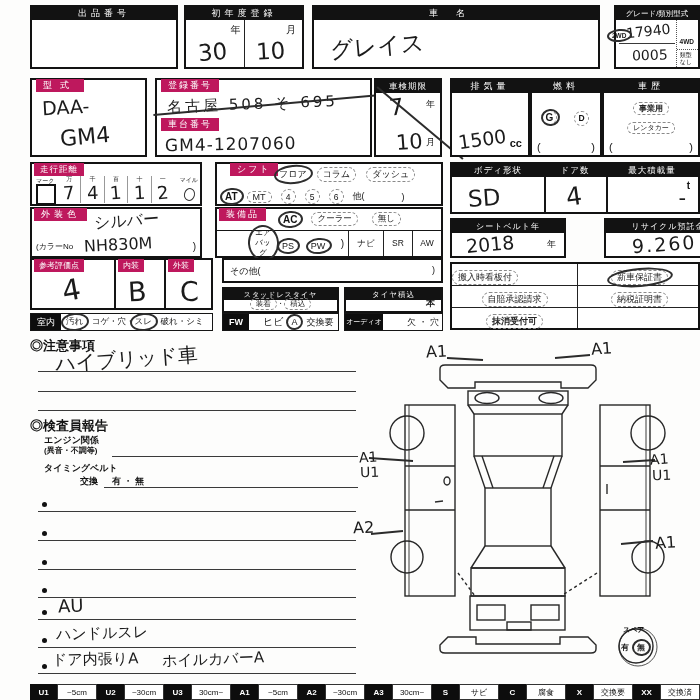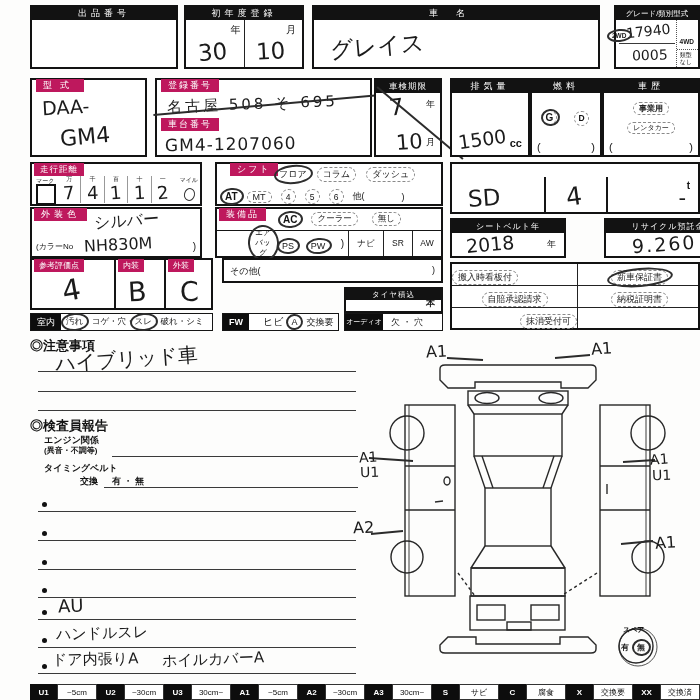--- a/index.html
+++ b/index.html
@@ -157,20 +157,25 @@
       <span class="db">MT</span>
       <span class="dc">4</span>
       <span class="dc">5</span>
       <span class="dc">6</span>
       <span>他(</span>
       <span style="margin-left:28px;">)</span>
     </div>
   </div>
 
   <div class="bx" style="left:450px;top:162px;width:250px;height:52px;">
+    <div class="bar" style="display:flex;letter-spacing:1px;font-size:8.5px;">
+      <span style="width:92px;">ボディ形状</span>
+      <span style="width:62px;">ドア数</span>
+      <span style="flex:1;">最大積載量</span>
+    </div>
     <div class="a" style="left:92px;top:13px;bottom:0;border-left:2px solid #151515;"></div>
     <div class="a" style="left:154px;top:13px;bottom:0;border-left:2px solid #151515;"></div>
     <div class="a hw" style="left:16px;bottom:1px;font-size:23px;transform:rotate(-4deg);">SD</div>
     <div class="a hw" style="left:114px;bottom:1px;font-size:25px;transform:rotate(-8deg);">4</div>
     <div class="a" style="right:8px;top:16px;font-size:10px;font-weight:bold;">t</div>
     <div class="a hw" style="right:12px;bottom:2px;font-size:21px;">-</div>
   </div>
 
   <div class="bx" style="left:30px;top:207px;width:172px;height:51px;">
     <div class="tab" style="left:2px;top:-1px;letter-spacing:4px;">外装色</div>
@@ -219,20 +224,26 @@
     <div class="a hw" style="left:30px;bottom:1px;font-size:29px;transform:rotate(-10deg);">4</div>
     <div class="a hw" style="left:96px;bottom:1px;font-size:27px;transform:rotate(-3deg);">B</div>
     <div class="a hw" style="left:148px;bottom:1px;font-size:27px;transform:rotate(-2deg);">C</div>
   </div>
 
   <div class="bx" style="left:222px;top:258px;width:221px;height:25px;">
     <div class="a" style="left:6px;top:5px;font-size:9px;">その他(</div>
     <div class="a" style="right:6px;top:5px;font-size:9px;">)</div>
   </div>
 
+  <div class="bx" style="left:222px;top:287px;width:117px;height:26px;">
+    <div class="bar" style="font-size:7px;letter-spacing:1px;line-height:11px;">スタッドレスタイヤ</div>
+    <div class="a" style="left:0;right:0;bottom:1px;text-align:center;font-size:7.5px;">
+      <span class="db">装着</span><span>・</span><span class="db">積込</span>
+    </div>
+  </div>
 
   <div class="bx" style="left:344px;top:287px;width:99px;height:26px;">
     <div class="bar" style="font-size:7.5px;letter-spacing:1px;line-height:11px;">タイヤ積込</div>
     <div class="a" style="right:6px;bottom:1px;font-size:9px;font-weight:bold;">本</div>
   </div>
 
   <div class="strip" style="left:30px;top:313px;width:183px;height:18px;">
     <span class="blk" style="width:30px;font-size:9px;">室内</span>
     <span style="font-size:8.5px;padding-left:5px;white-space:nowrap;">
       <span class="pc">汚れ</span><span>・</span><span>コゲ</span><span>・</span><span>穴</span><span>・</span><span class="pc">スレ</span><span>・</span><span>破れ</span><span>・</span><span>シミ</span>
@@ -241,32 +252,32 @@
 
   <div class="strip" style="left:222px;top:313px;width:117px;height:18px;">
     <span class="blk" style="width:26px;font-size:9px;font-weight:bold;">FW</span>
     <span style="font-size:10px;padding-left:14px;">ヒビ</span>
     <span class="pc" style="font-size:9px;margin-left:8px;">A</span>
     <span style="font-size:9px;margin-left:9px;">交換要</span>
   </div>
 
   <div class="strip" style="left:344px;top:313px;width:99px;height:18px;">
     <span class="blk" style="width:38px;font-size:7px;">オーディオ</span>
-    <span style="font-size:9px;padding-left:8px;">欠 ・ 穴</span>
+    <span style="font-size:9px;padding-left:24px;">欠 ・ 穴</span>
   </div>
 
   <div class="bx" style="left:450px;top:262px;width:250px;height:68px;">
     <div class="a" style="left:125px;top:0;bottom:0;border-left:1.6px solid #222;"></div>
     <div class="a" style="left:0;right:0;top:21px;border-top:1.6px solid #222;"></div>
     <div class="a" style="left:0;right:0;top:43px;border-top:1.6px solid #222;"></div>
     <div class="a" style="left:0;width:125px;top:2px;text-align:left;"><span class="db" style="font-size:9px;">搬入時看板付</span></div>
     <div class="a" style="left:125px;width:125px;top:2px;text-align:center;"><span class="db pc" style="font-size:9px;">新車保証書</span></div>
     <div class="a" style="left:0;width:125px;top:24px;text-align:center;"><span class="db" style="font-size:9px;">自賠承認請求</span></div>
     <div class="a" style="left:125px;width:125px;top:24px;text-align:center;"><span class="db" style="font-size:9px;">納税証明書</span></div>
-    <div class="a" style="left:0;width:125px;top:46px;text-align:right;"><span class="db" style="font-size:9px;">抹消受付可</span></div>
+    <div class="a" style="left:0;width:125px;top:46px;text-align:center;font-weight:bold;"><span class="db" style="font-size:9px;">抹消受付可</span></div>
   </div>
 
   <div class="a" style="left:30px;top:337px;font-size:13px;font-weight:bold;">◎注意事項</div>
   <div class="a hw" style="left:55px;top:346px;font-size:20px;transform:rotate(-4deg);">ハイブリッド車</div>
   <div class="ul" style="left:38px;top:371px;width:318px;"></div>
   <div class="ul" style="left:38px;top:391px;width:318px;"></div>
   <div class="ul" style="left:38px;top:410px;width:318px;"></div>
 
   <div class="a" style="left:30px;top:417px;font-size:13px;font-weight:bold;">◎検査員報告</div>
   <div class="a" style="left:44px;top:434px;font-size:9px;font-weight:bold;">エンジン関係</div>

